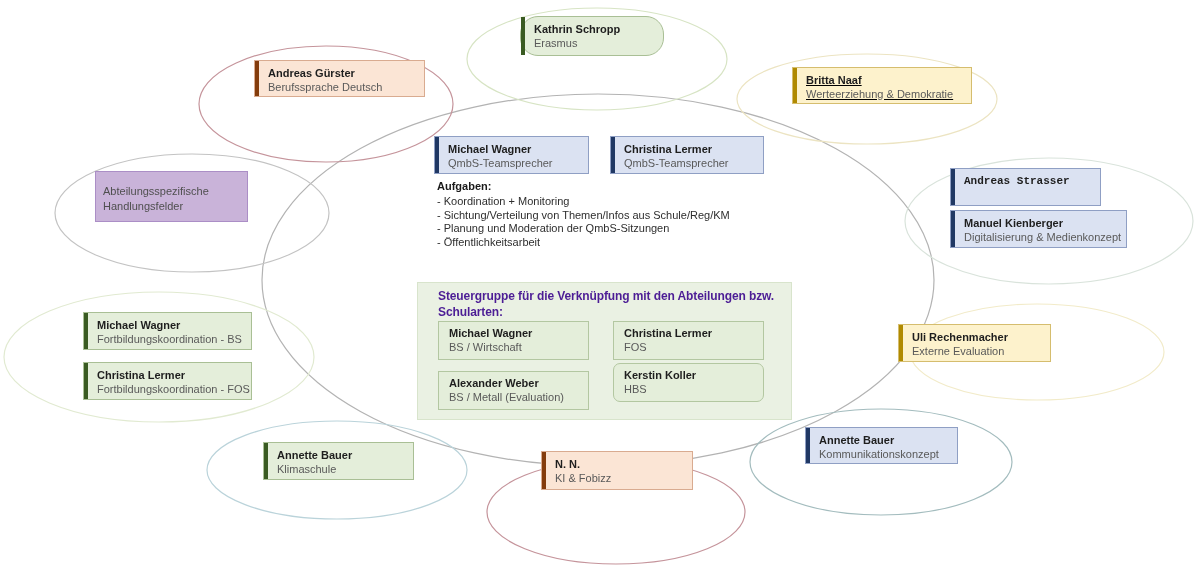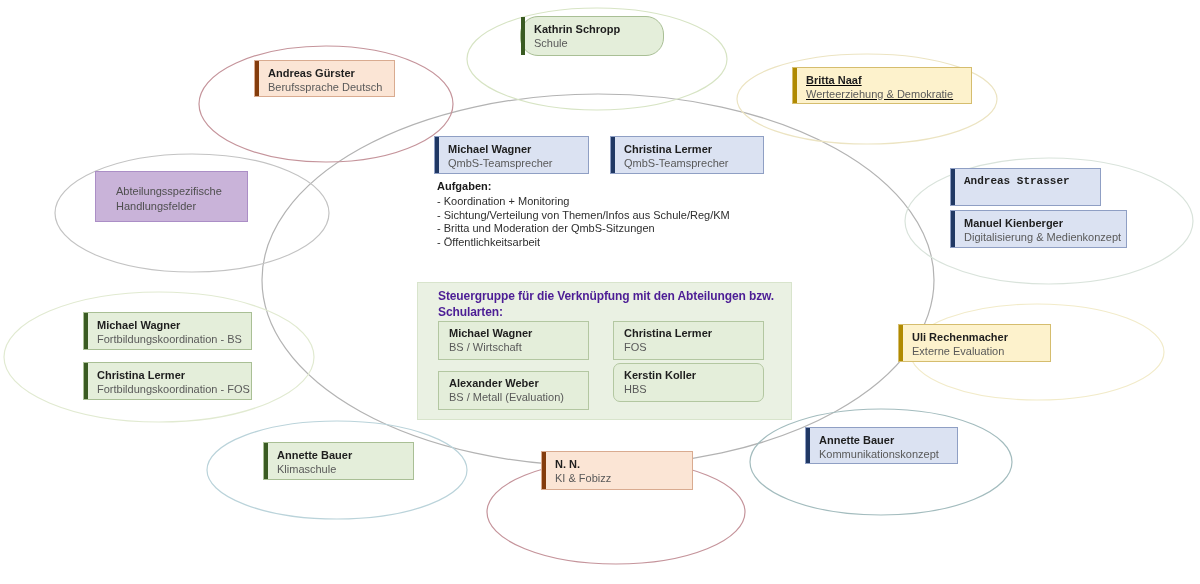--- a/index.html
+++ b/index.html
@@ -16,21 +16,21 @@
 
   .cat-green{background:var(--green-fill);border:1px solid var(--green-border);}
   .cat-green .bar{background:var(--green-bar);}
   .cat-blue{background:var(--blue-fill);border:1px solid var(--blue-border);}
   .cat-blue .bar{background:var(--blue-bar);}
   .cat-peach{background:var(--peach-fill);border:1px solid var(--peach-border);}
   .cat-peach .bar{background:var(--peach-bar);}
   .cat-yellow{background:var(--yellow-fill);border:1px solid var(--yellow-border);}
   .cat-yellow .bar{background:var(--yellow-bar);}
   .cat-purple{background:var(--purple-fill);border:1px solid var(--purple-border);}
-  .cat-purple .txt{padding:12px 8px 4px 20px;}
+  .cat-purple .txt{padding:12px 8px 4px 7px;}
   .cat-purple .label{color:#4f4f4f;line-height:15px;white-space:normal;}
 
   .tasks{position:absolute;left:437px;top:180px;width:380px;z-index:2;font-size:11px;line-height:13.8px;color:#2e2e2e;}
   .tasks .tasks-title{font-weight:bold;color:#1a1a1a;margin-bottom:1px;}
 
   .steuer-panel{position:absolute;left:417px;top:282px;width:375px;height:138px;z-index:2;
     background:var(--panel-fill);border:1px solid var(--panel-border);box-sizing:border-box;}
   .steuer-title{position:absolute;left:20px;top:6px;width:348px;font-size:12px;font-weight:bold;color:#4c1d95;line-height:15.5px;letter-spacing:-0.1px;}
   .inner-box{position:absolute;width:151px;height:39px;box-sizing:border-box;background:var(--green-fill);
     border:1px solid var(--inner-green-border);font-size:11px;line-height:13.5px;}
@@ -52,25 +52,25 @@
     <ellipse class="el" cx="1037" cy="352" rx="127" ry="48" stroke="#f2ebc9"></ellipse>
     <ellipse class="el" cx="337" cy="470" rx="130" ry="49" stroke="#bad3da"></ellipse>
     <ellipse class="el" cx="616" cy="512" rx="129" ry="52" stroke="#c5949b"></ellipse>
     <ellipse class="el" cx="881" cy="462" rx="131" ry="53" stroke="#a3bcbe"></ellipse>
   </svg>
 
   <div class="node cat-green" style="left:520px;top:16px;width:144px;height:40px;border-radius:18px;">
     <div class="bar"></div>
     <div class="txt">
         <div class="name">Kathrin Schropp</div>
-    <div class="role">Schule</div>
-      </div>
-  </div>
-
-  <div class="node cat-peach" style="left:254px;top:60px;width:141px;height:37px;">
+    <div class="role">Erasmus</div>
+      </div>
+  </div>
+
+  <div class="node cat-peach" style="left:254px;top:60px;width:171px;height:37px;">
     <div class="bar"></div>
     <div class="txt">
         <div class="name">Andreas Gürster</div>
     <div class="role">Berufssprache Deutsch</div>
       </div>
   </div>
 
   <div class="node cat-yellow" style="left:792px;top:67px;width:180px;height:37px;text-decoration:underline;">
     <div class="bar"></div>
     <div class="txt">
@@ -161,21 +161,21 @@
     <div class="txt">
         <div class="name">Christina Lermer</div>
     <div class="role">QmbS-Teamsprecher</div>
       </div>
   </div>
 
   <div class="tasks">
     <div class="tasks-title">Aufgaben:</div>
     <div class="task-item">- Koordination + Monitoring</div>
     <div class="task-item">- Sichtung/Verteilung von Themen/Infos aus Schule/Reg/KM</div>
-    <div class="task-item">- Britta und Moderation der QmbS-Sitzungen</div>
+    <div class="task-item">- Planung und Moderation der QmbS-Sitzungen</div>
     <div class="task-item">- Öffentlichkeitsarbeit</div>
   </div>
 
   <div class="steuer-panel">
     <div class="steuer-title">Steuergruppe für die Verknüpfung mit den Abteilungen bzw. Schularten:</div>
 
     <div class="inner-box" style="left:20px;top:38px;">
       <div class="txt">
           <div class="name">Michael Wagner</div>
       <div class="role">BS / Wirtschaft</div>

